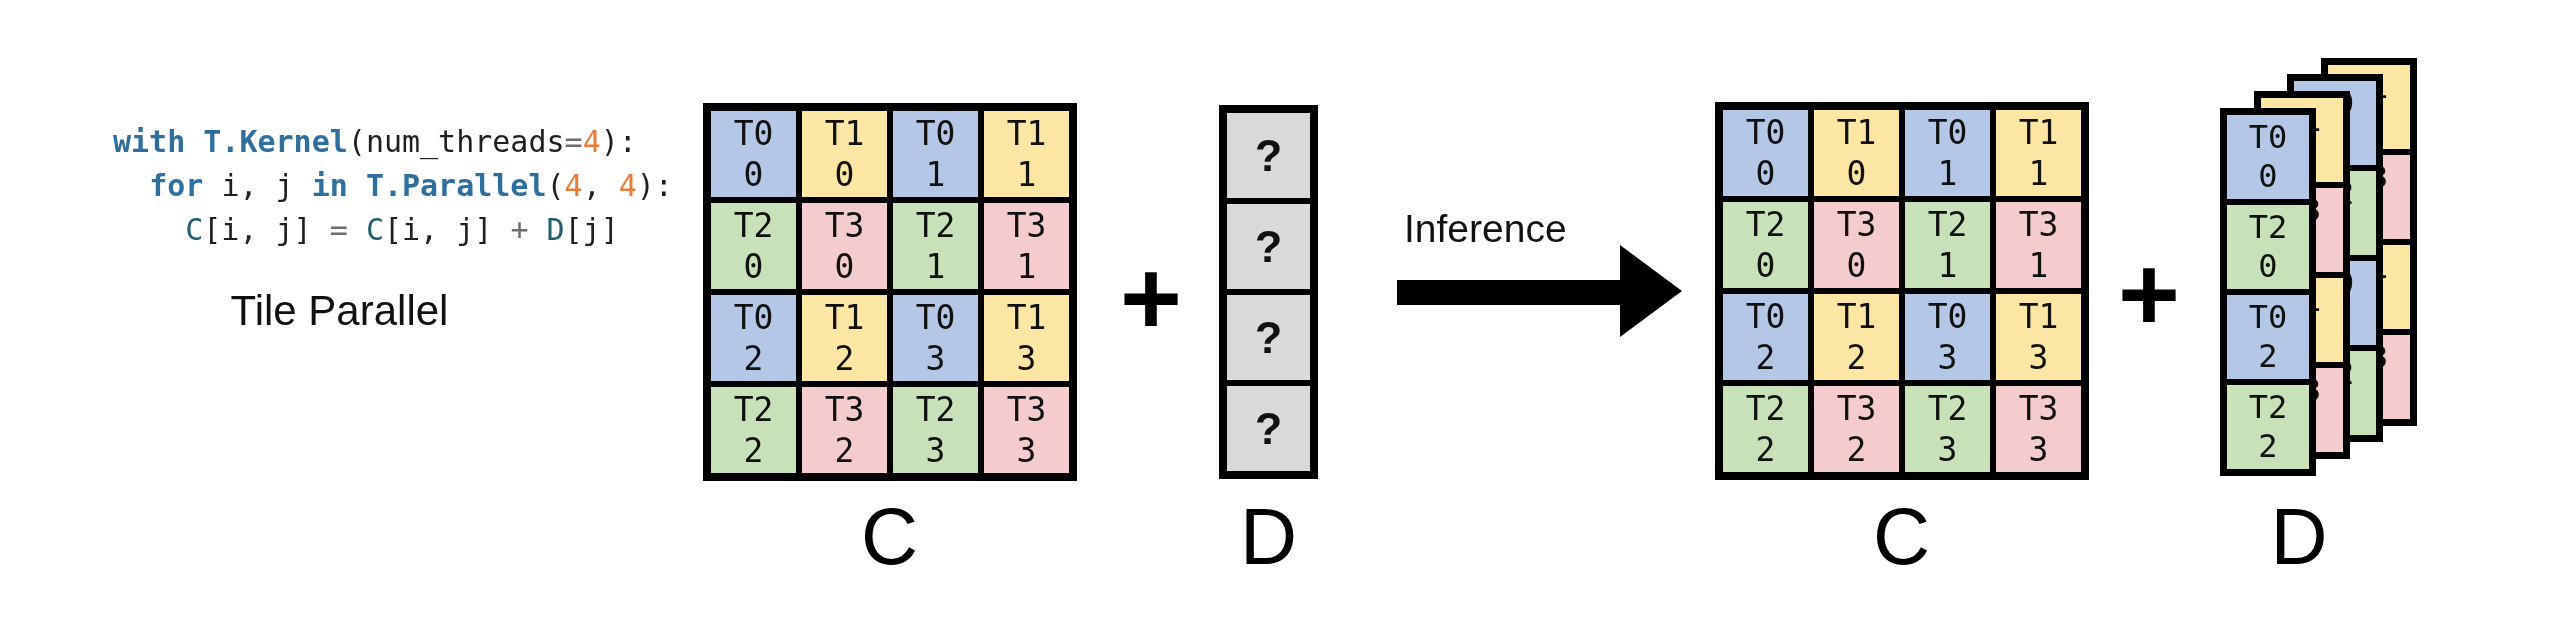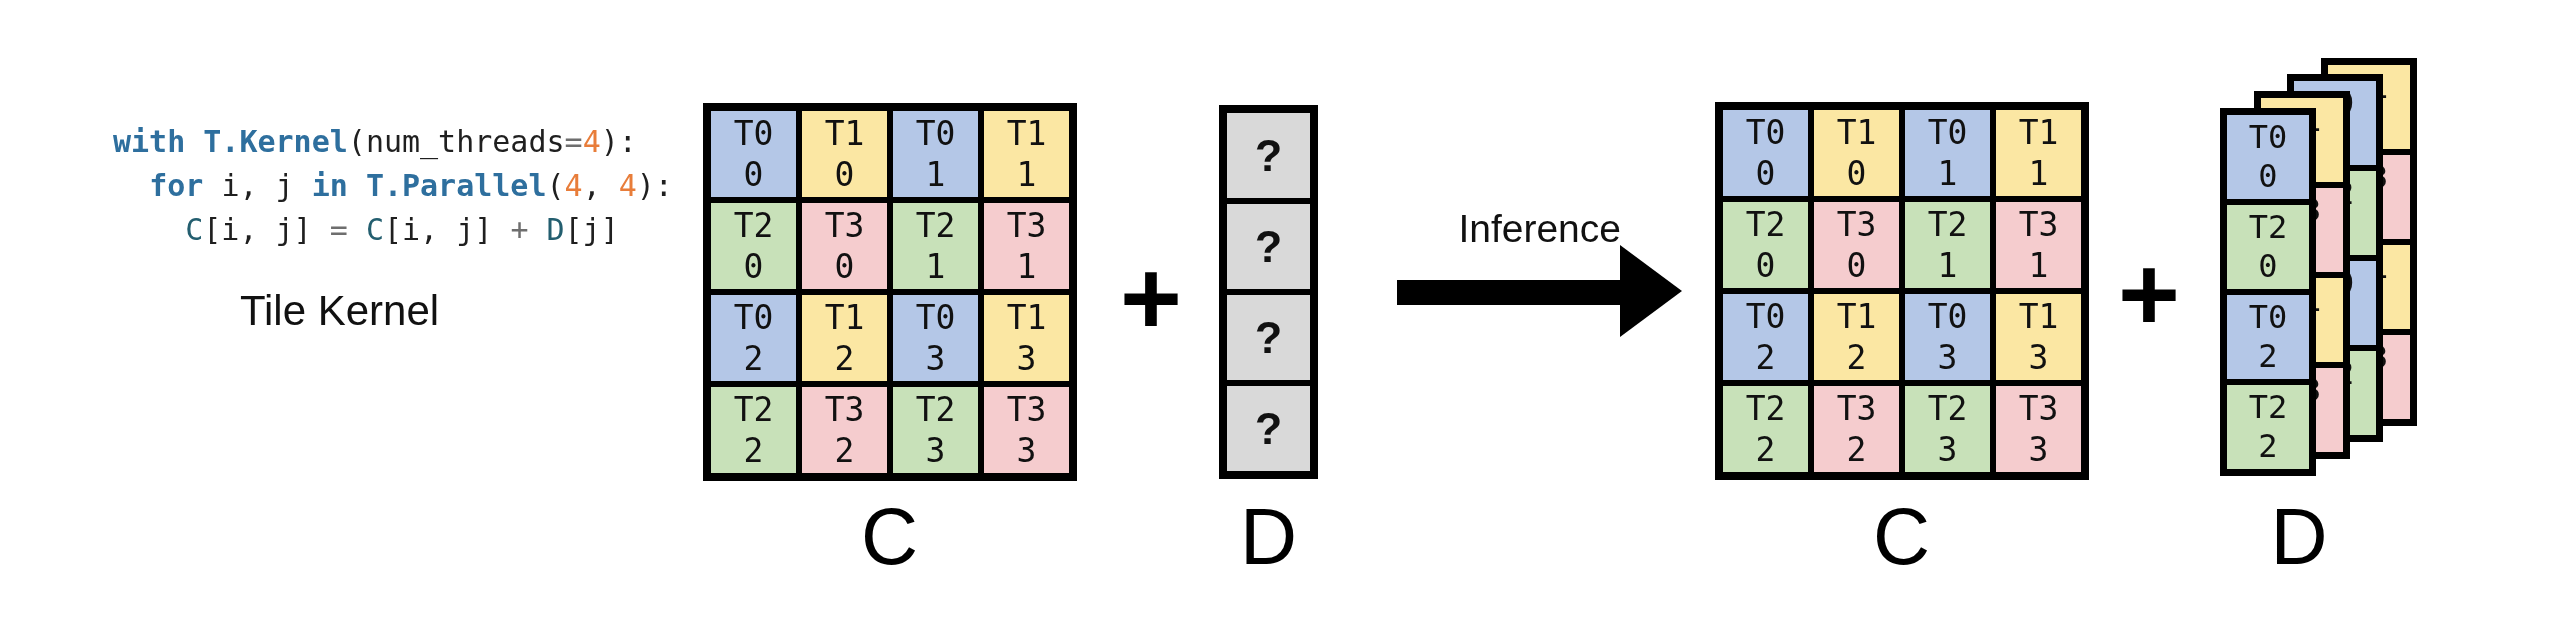--- a/index.html
+++ b/index.html
@@ -39,33 +39,33 @@
   #label-c2{left:1715px;width:373px;}
   #label-d2{left:2220px;width:158px;}
 
   
   .plus{position:absolute;transform:translate(-50%,-50%);font-size:106px;font-weight:bold;
         line-height:106px;color:#000;}
   #plus1{left:1151px;top:297px;}
   #plus2{left:2149px;top:293px;}
 
   
-  .inference-label{position:absolute;left:1404px;top:207px;width:217px;text-align:right;font-size:39px;color:#111;}
+  .inference-label{position:absolute;left:1404px;top:207px;width:217px;text-align:left;font-size:39px;color:#111;}
   .arrow-bar{position:absolute;left:1397px;top:280px;width:227px;height:25px;background:#000;}
   .arrow-head{position:absolute;left:1620px;top:245px;width:0;height:0;
               border-top:46px solid transparent;border-bottom:46px solid transparent;
               border-left:62px solid #000;}
 </style>
 </head>
 <body>
 
 <div class="canvas">
 
   <div class="code"><div class="code-line"><span style="color: rgb(46, 111, 158); font-weight: bold;">with </span><span style="color: rgb(46, 111, 158); font-weight: bold;">T.Kernel</span><span style="color: rgb(31, 31, 31);">(</span><span style="color: rgb(31, 31, 31);">num_threads</span><span style="color: rgb(110, 110, 110);">=</span><span style="color: rgb(232, 125, 58);">4</span><span style="color: rgb(31, 31, 31);">):</span></div><div class="code-line"><span style="color: rgb(31, 31, 31);">  </span><span style="color: rgb(46, 111, 158); font-weight: bold;">for </span><span style="color: rgb(31, 31, 31);">i, j </span><span style="color: rgb(46, 111, 158); font-weight: bold;">in </span><span style="color: rgb(46, 111, 158); font-weight: bold;">T.Parallel</span><span style="color: rgb(31, 31, 31);">(</span><span style="color: rgb(232, 125, 58);">4</span><span style="color: rgb(31, 31, 31);">, </span><span style="color: rgb(232, 125, 58);">4</span><span style="color: rgb(31, 31, 31);">):</span></div><div class="code-line"><span style="color: rgb(31, 31, 31);">    </span><span style="color: rgb(35, 94, 111);">C</span><span style="color: rgb(31, 31, 31);">[i, j] </span><span style="color: rgb(110, 110, 110);">= </span><span style="color: rgb(35, 94, 111);">C</span><span style="color: rgb(31, 31, 31);">[i, j] </span><span style="color: rgb(110, 110, 110);">+ </span><span style="color: rgb(35, 94, 111);">D</span><span style="color: rgb(31, 31, 31);">[j]</span></div></div>
-  <div class="caption">Tile Kernel</div>
+  <div class="caption">Tile Parallel</div>
 
   <div class="grid" id="grid-c1">
       <div class="cell" style="background: rgb(180, 199, 231);">
         <div>T0</div>
         <div>0</div>
       </div>
       <div class="cell" style="background: rgb(251, 231, 163);">
         <div>T1</div>
         <div>0</div>
       </div>

